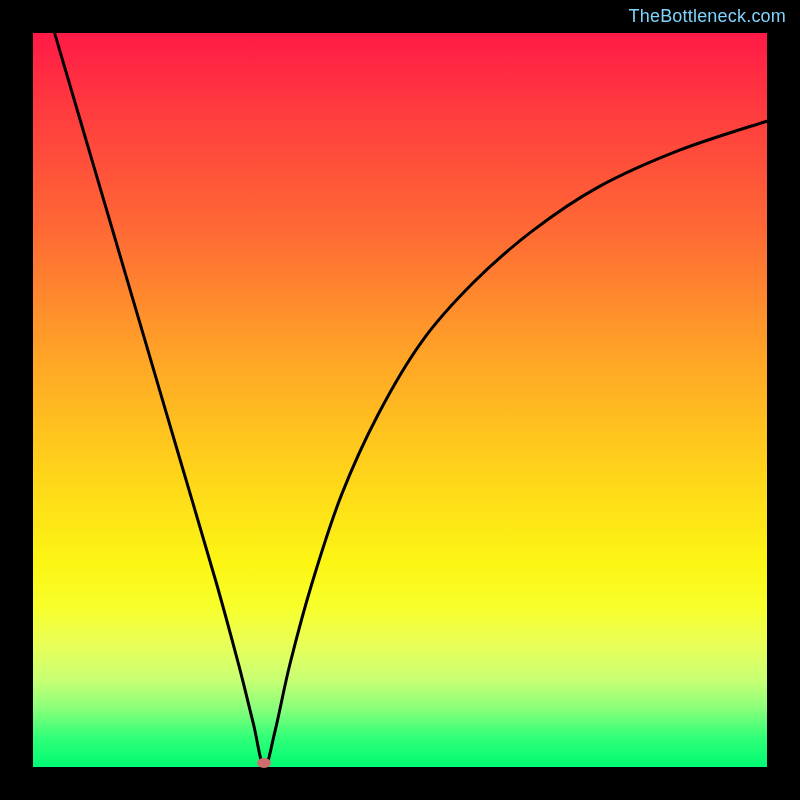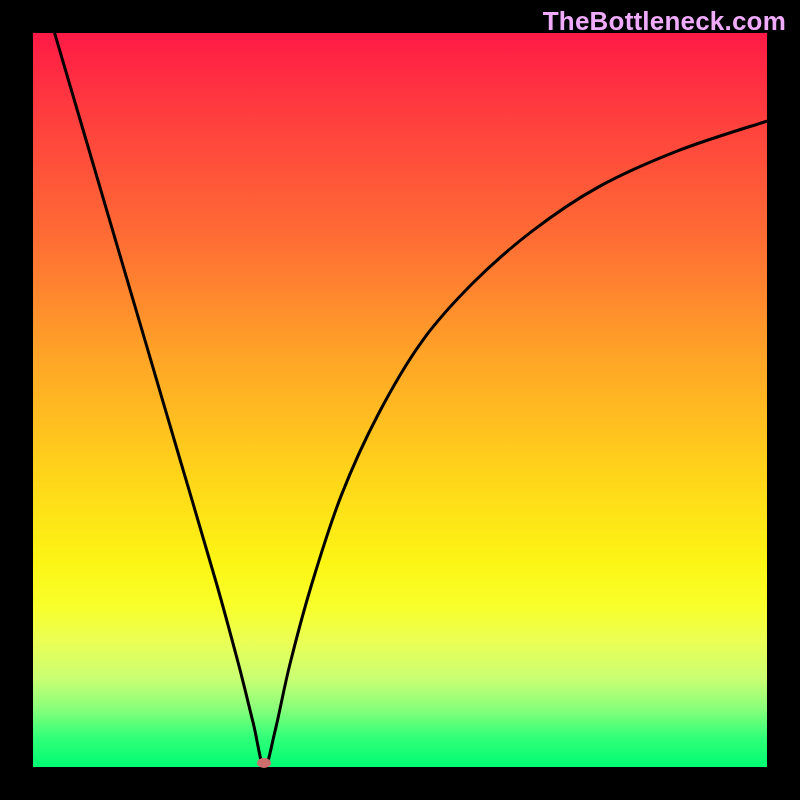--- a/index.html
+++ b/index.html
@@ -36,23 +36,23 @@
       #eaff56 83%,
       #c9ff73 88%,
       #8aff7a 92%,
       #31ff78 96%,
       #00fb73 100%);
   }
   .watermark {
     position: absolute;
     top: 6px;
     right: 14px;
-    color: #f0abfc;
-    font-size: 26px;
-    font-weight: 700;
+    color: #7dd3fc;
+    font-size: 18px;
+    font-weight: 400;
     letter-spacing: 0.2px;
     user-select: none;
   }
   svg.curve {
     position: absolute;
     left: 0;
     top: 0;
     width: 734px;
     height: 734px;
   }

